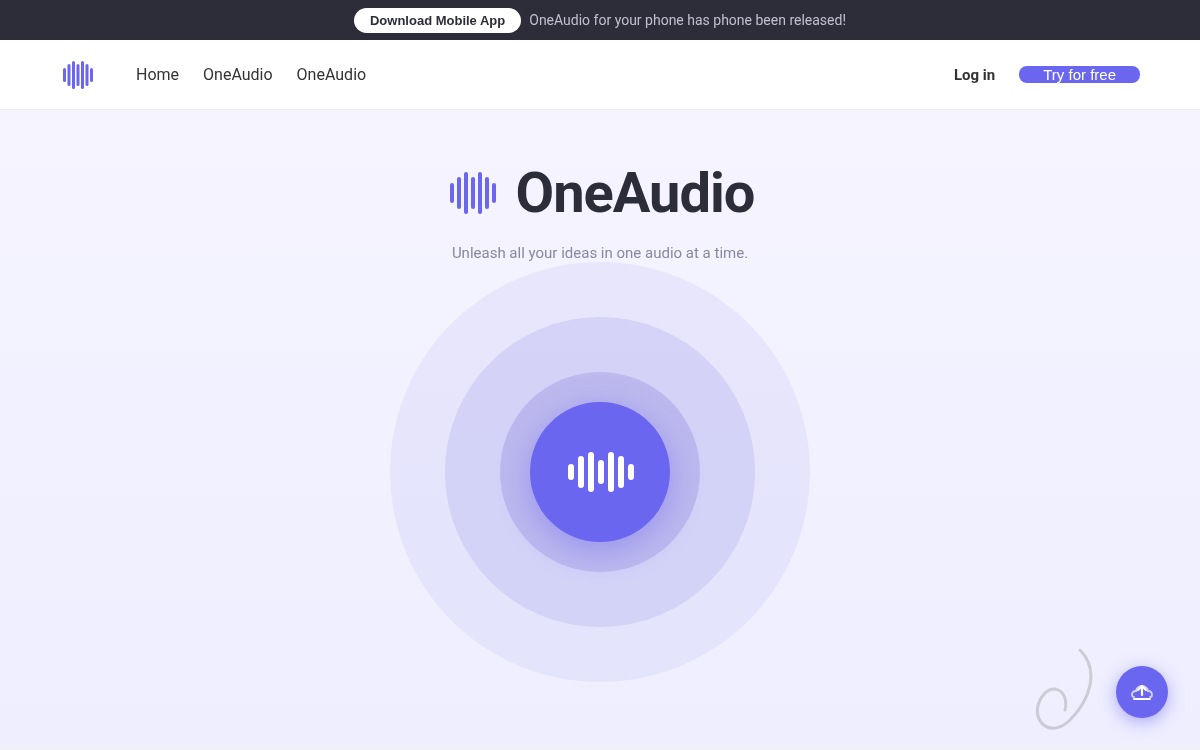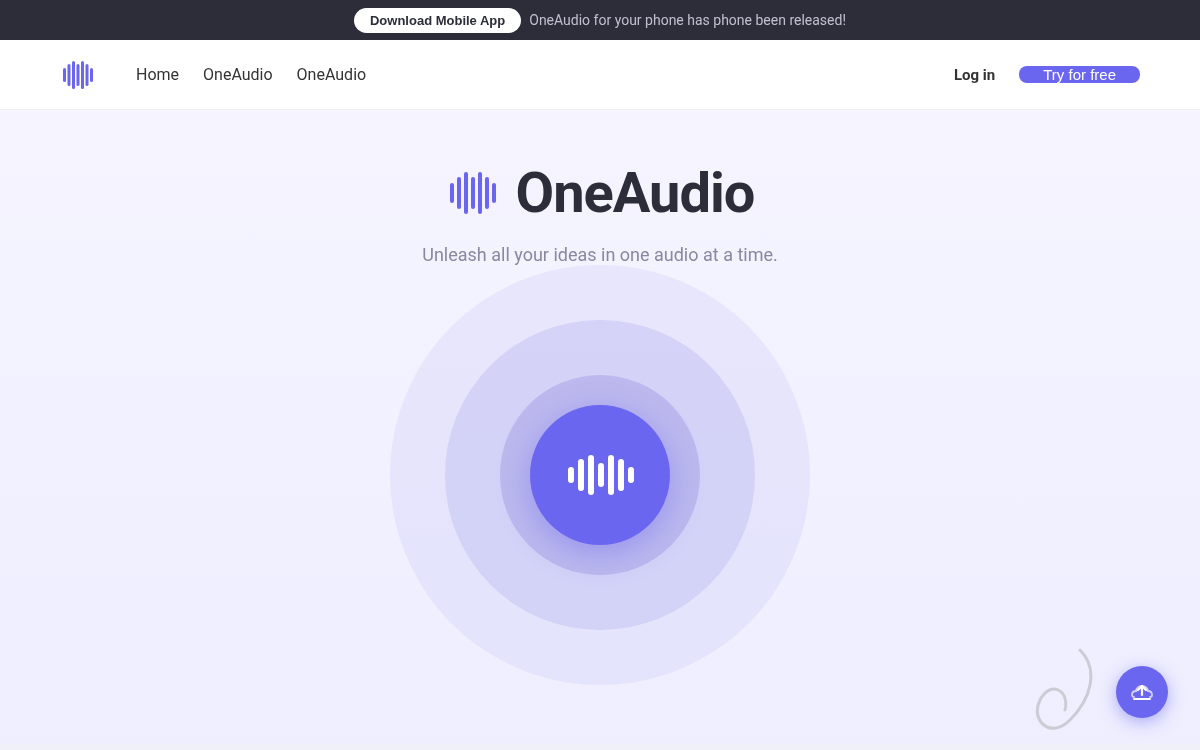--- a/index.html
+++ b/index.html
@@ -130,21 +130,21 @@
     }
 
     .hero-title-text {
       font-size: 56px;
       font-weight: 700;
       color: #2d2d3a;
       letter-spacing: -1px;
     }
 
     .hero-subtitle {
-      font-size: 18px;
+      font-size: 15px;
       color: #8888a0;
     }
 
     
     .circles-container {
       position: relative;
       display: flex;
       align-items: center;
       justify-content: center;
       width: 500px;

